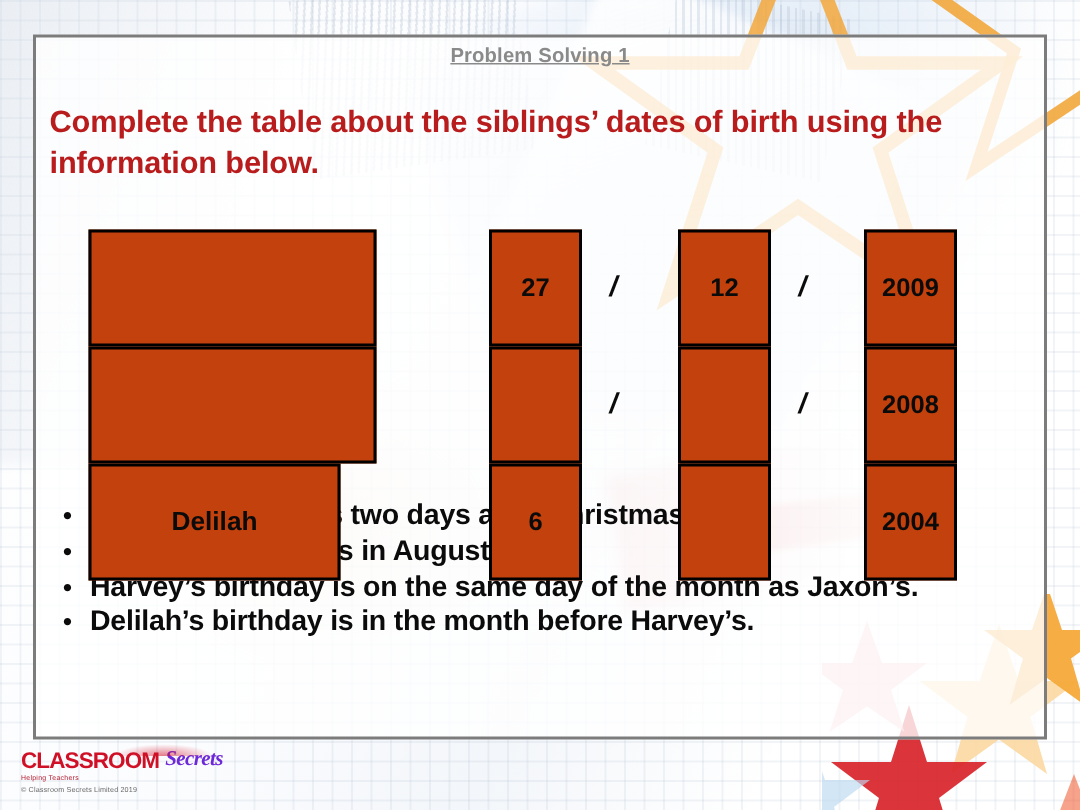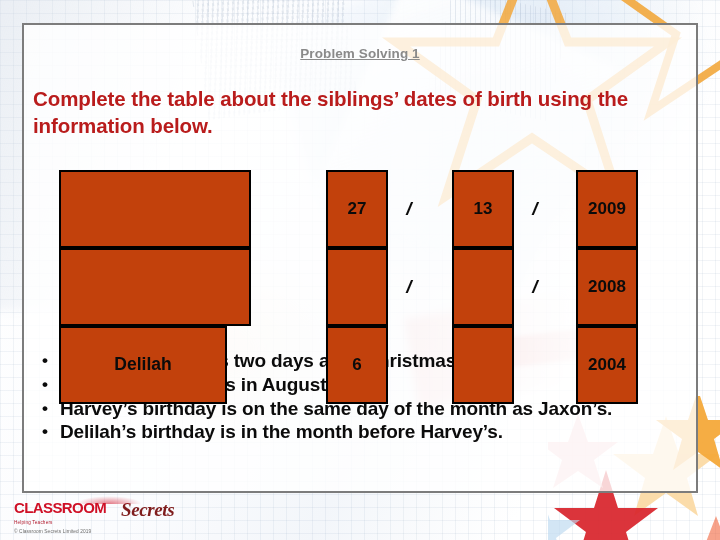--- a/index.html
+++ b/index.html
@@ -78,21 +78,20 @@
     width: 676px;
     height: 470px;
     border: 2px solid #7c7c7c;
     background: rgba(255,255,255,.80);
     box-sizing: border-box;
   }
   #panel-inner {
     position: absolute;
     inset: 0;
     padding: 16px;
-    margin-top: 17px;
   }
 
   #slide-title {
     position: absolute;
     left: 0; right: 0;
     top: 4px;
     text-align: center;
     font-size: 13.5px;
     font-weight: bold;
     color: #8a8a8a;
@@ -182,23 +181,23 @@
     font-weight: bold;
     color: #cf1026;
     letter-spacing: -.6px;
     line-height: 1;
     display: flex;
     align-items: flex-start;
   }
   #logo-word2 {
     font-family: "Liberation Serif", serif;
     font-style: italic;
-    font-size: 19px;
-    color: #7f1d1d;
-    margin-left: 15px;
+    font-size: 14px;
+    color: #6d28d9;
+    margin-left: 4px;
     letter-spacing: -.4px;
   }
   #logo-sub {
     font-size: 4.6px;
     color: #b0172a;
     letter-spacing: .2px;
     margin-top: 1px;
   }
   #logo-copy {
     font-size: 4.8px;
@@ -290,21 +289,21 @@
       <div class="cell name" style="left:35px;  top:206px; width:192px; height:78px;"></div>
       <div class="cell name" style="left:35px;  top:284px; width:168px; height:78px;">Delilah</div>
 
       <div class="cell" style="left:302px; top:128px; width:62px; height:78px;">27</div>
       <div class="cell" style="left:302px; top:206px; width:62px; height:78px;"></div>
       <div class="cell" style="left:302px; top:284px; width:62px; height:78px;">6</div>
 
       <div class="sep" style="left:364px; top:128px; width:42px; height:78px;">/</div>
       <div class="sep" style="left:364px; top:206px; width:42px; height:78px;">/</div>
 
-      <div class="cell" style="left:428px; top:128px; width:62px; height:78px;">13</div>
+      <div class="cell" style="left:428px; top:128px; width:62px; height:78px;">12</div>
       <div class="cell" style="left:428px; top:206px; width:62px; height:78px;"></div>
       <div class="cell" style="left:428px; top:284px; width:62px; height:78px;"></div>
 
       <div class="sep" style="left:490px; top:128px; width:42px; height:78px;">/</div>
       <div class="sep" style="left:490px; top:206px; width:42px; height:78px;">/</div>
 
       <div class="cell year" style="left:552px; top:128px; width:62px; height:78px;">2009</div>
       <div class="cell year" style="left:552px; top:206px; width:62px; height:78px;">2008</div>
       <div class="cell year" style="left:552px; top:284px; width:62px; height:78px;">2004</div>
 

